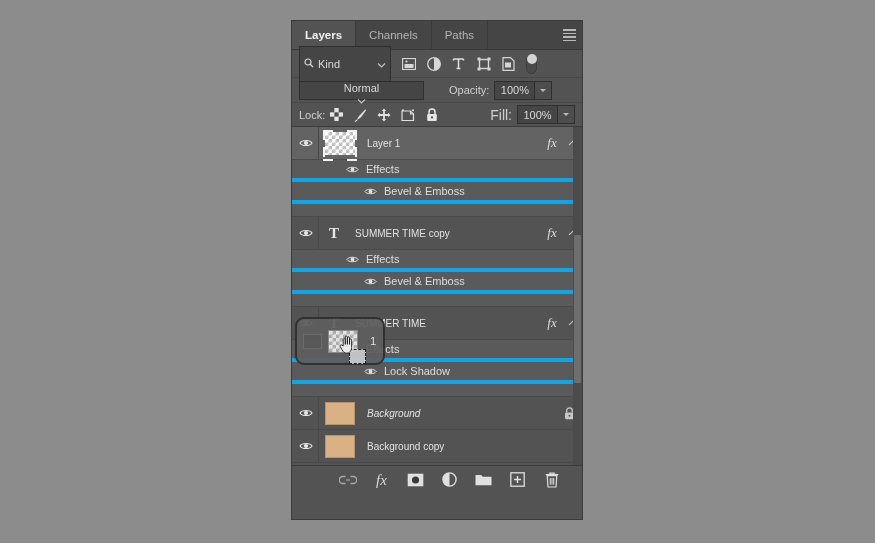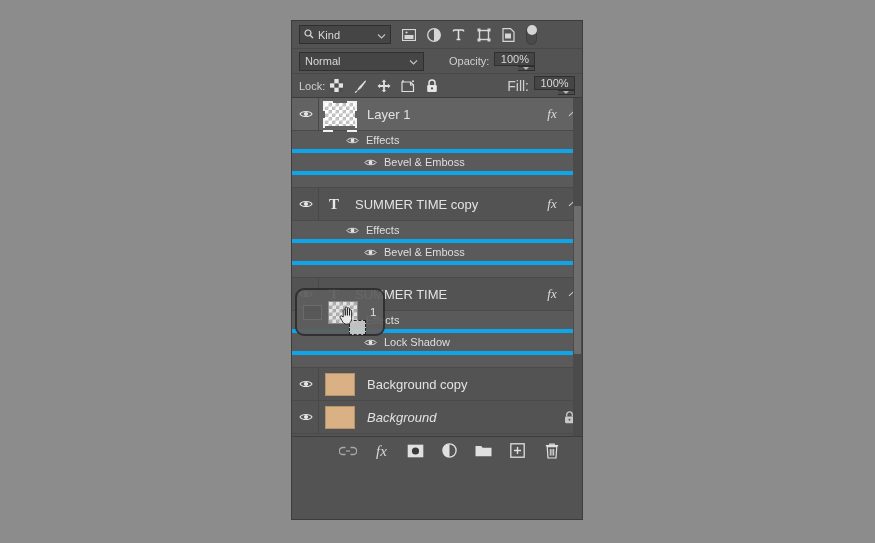--- a/index.html
+++ b/index.html
@@ -64,21 +64,21 @@
 
   
   .filterrow {
     height: 27px;
     display: flex; align-items: center;
     padding: 0 7px;
     gap: 6px;
     background: #535353;
   }
   .kindsel {
-    width: 92px; height: 19px;
+    width: 92px; height: 36px;
     background: #454545;
     border: 1px solid #2f2f2f;
     display: flex; align-items: center;
     padding: 0 4px;
     gap: 4px;
     font-size: 11px;
     color: #d8d8d8;
     position: relative;
   }
   .kindsel .kindlabel { flex: 1; }
@@ -116,31 +116,32 @@
     background: #535353;
     border-top: 1px solid #494949;
   }
   .blendsel {
     width: 125px; height: 19px;
     background: #454545;
     border: 1px solid #2f2f2f;
     display: flex; align-items: center;
     padding: 0 5px;
     font-size: 11px;
+    flex-direction: column;
   }
   .blendsel .bl { flex: 1; }
   .opacity-lab {
     margin-left: 25px;
     font-size: 11px;
     color: #d0d0d0;
   }
   .numfield {
     margin-left: 5px;
     height: 19px;
-    display: flex; align-items: flex-end; flex-direction: column;
+    display: flex; align-items: flex-start;
   }
   .numfield .val {
     width: 41px; height: 19px;
     background: #454545;
     border: 1px solid #2f2f2f;
     display: flex; align-items: center; justify-content: center;
     font-size: 11px;
   }
   .numfield .stepper {
     width: 17px; height: 19px;
@@ -240,21 +241,21 @@
   .ticon {
     width: 30px;
     display: flex; align-items: center; justify-content: center;
     font-family: "Liberation Serif", serif;
     font-weight: bold;
     font-size: 15px;
     color: #e8e8e8;
   }
   .lname {
     flex: 1;
-    font-size: 13px;
+    font-size: 10px;
     color: #e2e2e2;
     padding-left: 6px;
     white-space: nowrap;
     overflow: hidden;
   }
   .lname.italic { font-style: italic; }
   .fxmark {
     width: 24px;
     text-align: center;
     font-family: "Liberation Serif", serif;
@@ -383,20 +384,32 @@
   .panel-foot {
     height: 9px;
     background: #535353;
   }
 </style>
 </head>
 <body>
 
 <div id="panel">
 
+  <div class="tabbar">
+    <div class="tab active">Layers</div>
+    <div class="tab">Channels</div>
+    <div class="tab">Paths</div>
+    <div class="tab-filler"></div>
+    <div class="panel-menu">
+      <i></i>
+        <i></i>
+        <i></i>
+        <i></i>
+    </div>
+  </div>
 
   <div class="filterrow">
     <div class="kindsel">
       <span>
         <svg width="10" height="10" viewBox="0 0 10 10">
           <circle cx="4" cy="4" r="3" fill="none" stroke="#d8d8d8" stroke-width="1.2"></circle>
           <line x1="6.2" y1="6.2" x2="9" y2="9" stroke="#d8d8d8" stroke-width="1.3"></line>
         </svg>
       </span>
       <span class="kindlabel">Kind</span>
@@ -640,44 +653,44 @@
         <span class="eye">
           <svg width="14" height="10" viewBox="0 0 14 10">
             <path d="M1 5 C3 1.6 11 1.6 13 5 C11 8.4 3 8.4 1 5 Z" fill="none" stroke="#e8e8e8" stroke-width="1.1"></path>
             <circle cx="7" cy="5" r="2.1" fill="#e8e8e8"></circle>
           </svg>
         </span>
       </div>
       <div class="thumbcell">
         <div class="thumb tan"></div>
       </div>
-      <div class="lname">Background copy</div>
-      <div class="lockmark"></div>
+      <div class="lname italic">Background</div>
+      <div class="lockmark">
+        <svg width="11" height="13" viewBox="0 0 11 13">
+          <path d="M2.7 5.6 V3.7 a2.8 2.8 0 0 1 5.6 0 V5.6" fill="none" stroke="#c8c8c8" stroke-width="1.3"></path>
+          <rect x="1" y="5.6" width="9" height="6.6" rx="1.1" fill="#c8c8c8"></rect>
+          <circle cx="5.5" cy="8.8" r="1" fill="#535353"></circle>
+        </svg>
+      </div>
     </div>
 
     <div class="lrow">
       <div class="eyecell">
         <span class="eye">
           <svg width="14" height="10" viewBox="0 0 14 10">
             <path d="M1 5 C3 1.6 11 1.6 13 5 C11 8.4 3 8.4 1 5 Z" fill="none" stroke="#e8e8e8" stroke-width="1.1"></path>
             <circle cx="7" cy="5" r="2.1" fill="#e8e8e8"></circle>
           </svg>
         </span>
       </div>
       <div class="thumbcell">
         <div class="thumb tan"></div>
       </div>
-      <div class="lname italic">Background</div>
-      <div class="lockmark">
-        <svg width="11" height="13" viewBox="0 0 11 13">
-          <path d="M2.7 5.6 V3.7 a2.8 2.8 0 0 1 5.6 0 V5.6" fill="none" stroke="#c8c8c8" stroke-width="1.3"></path>
-          <rect x="1" y="5.6" width="9" height="6.6" rx="1.1" fill="#c8c8c8"></rect>
-          <circle cx="5.5" cy="8.8" r="1" fill="#535353"></circle>
-        </svg>
-      </div>
+      <div class="lname">Background copy</div>
+      <div class="lockmark"></div>
     </div>
 
     <div class="dragghost">
       <div class="g-eye"></div>
       <div class="g-thumb">
         <div class="marching"></div>
         <span class="handcursor">
           <svg width="16" height="19" viewBox="0 0 16 19">
             <path d="M4.2 11 V4.6 a1.05 1.05 0 0 1 2.1 0 V9.4 V2.1 a1.05 1.05 0 0 1 2.1 0 V9.4 V2.8 a1.05 1.05 0 0 1 2.1 0 V9.4 V4.9 a1.05 1.05 0 0 1 2.1 0 V12.6 c0 3.2 -2 5.6 -4.7 5.6 c-2.5 0 -3.8 -1.3 -4.8 -3.4 L1.3 11.6 a1.1 1.1 0 0 1 1.6 -1.5 Z" fill="#f4f4f4" stroke="#1d1d1d" stroke-width="0.9" stroke-linejoin="round"></path>
           </svg>

